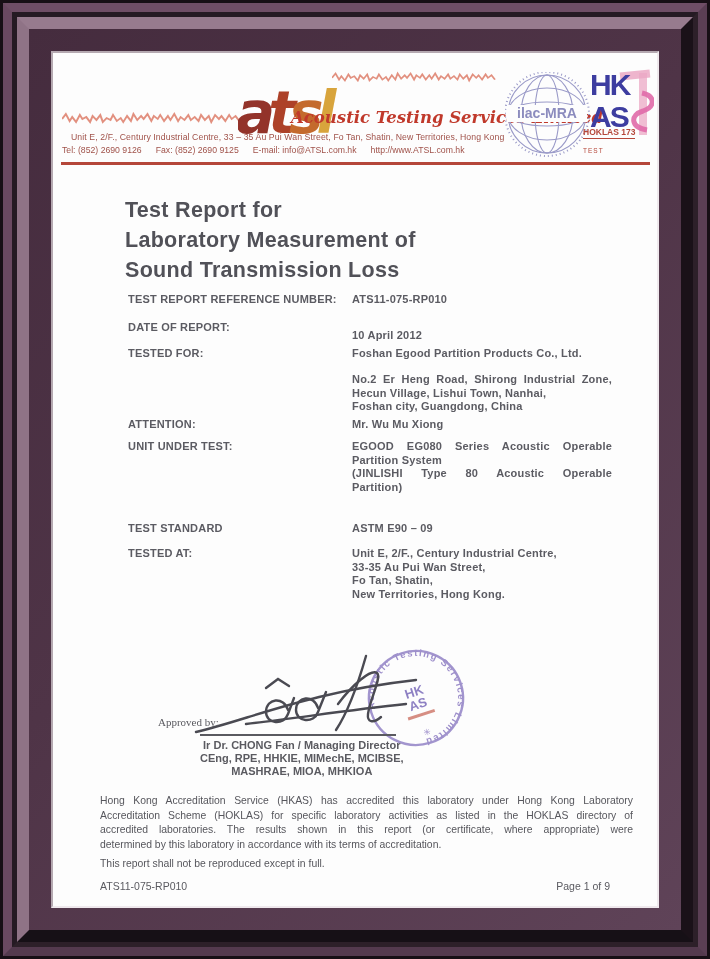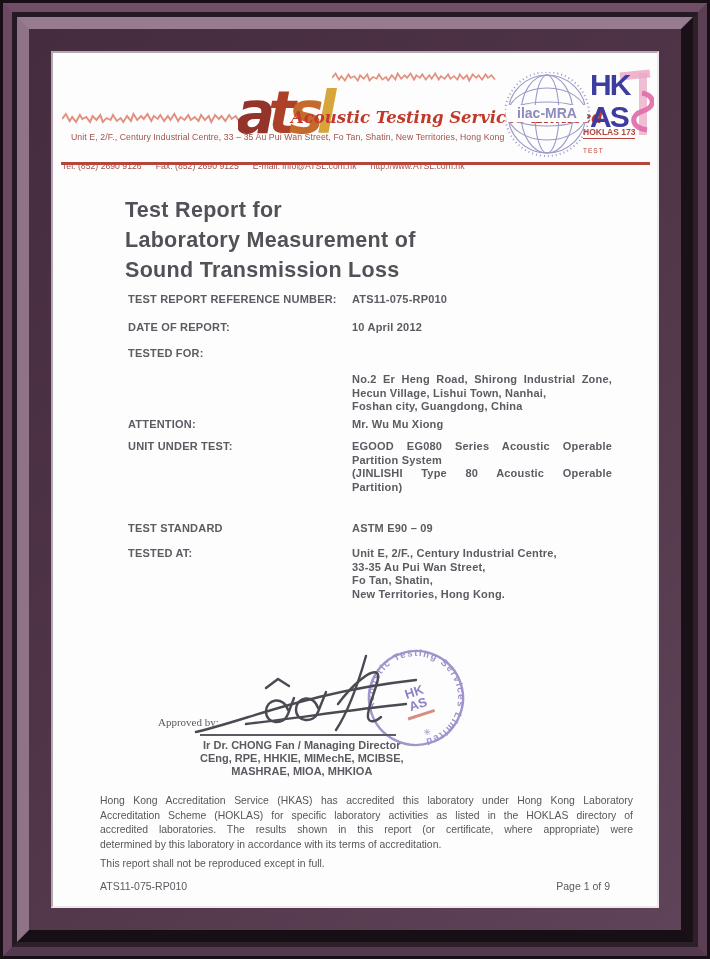--- a/index.html
+++ b/index.html
@@ -8,21 +8,21 @@
   
   .f1{width:100%;height:100%;border:3px solid #170f15;}
   .f2{width:100%;height:100%;border:9px solid;border-color:#6f4e66 #5b3f54 #543a4e #6a4961;}
   .f3{width:100%;height:100%;border:5px solid;border-color:#251a23 #2d2029 #2d2029 #251a23;}
   .f4{width:100%;height:100%;border:12px solid;border-color:#977b8e #1a1118 #161016 #8f7386;}
   .f5{width:100%;height:100%;background:linear-gradient(135deg,#452c3e 0%,#4f3447 45%,#5f4358 100%);padding:22px;}
   .page{width:100%;height:100%;background:#fdfdfd;position:relative;border:2px solid;border-color:#b5a9b1 #efe9ed #efe9ed #b5a9b1;overflow:hidden;}
   .abs{position:absolute;}
   
   .hdr-address{left:9px;top:79px;font-size:8.7px;color:var(--header-brown,#9e4f44);letter-spacing:.1px;white-space:nowrap;margin-left:9px;}
-  .hdr-contact{left:9px;top:92px;font-size:8.7px;color:var(--header-brown,#9e4f44);display:flex;gap:14px;white-space:nowrap;margin-top:16px;}
+  .hdr-contact{left:9px;top:92px;font-size:8.7px;color:var(--header-brown,#9e4f44);display:flex;gap:14px;white-space:nowrap;}
   .cn-name{left:281px;top:32px;font-size:13px;font-weight:bold;color:var(--brand-red,#c0473a);letter-spacing:3px;white-space:nowrap;}
   .en-name{left:238px;top:55px;font-size:16.5px;font-style:italic;font-weight:bold;font-family:"DejaVu Serif",serif;color:var(--brand-red,#c0473a);white-space:nowrap;}
   .rule{left:8px;top:109px;width:589px;height:3px;background:var(--accent-red,#b5473a);}
   .hoklas{left:530px;top:68px;width:70px;text-align:left;color:var(--accent-red,#c04545);}
   .hoklas .l1{font-size:8.5px;font-weight:bold;border-bottom:1.5px solid var(--accent-red,#c04545);display:inline-block;padding-bottom:1px;}
   .hoklas .l2{font-size:6.5px;letter-spacing:1px;}
   
   .title{left:72px;top:142px;font-size:21.5px;line-height:30px;font-weight:bold;color:#515158;letter-spacing:.3px;}
   
   .lab{left:75px;width:225px;font-size:11px;font-weight:bold;color:#5b5b62;letter-spacing:.2px;}
@@ -104,23 +104,24 @@
   <div class="abs title">
     <div>Test Report for</div>
     <div>Laboratory Measurement of</div>
     <div>Sound Transmission Loss</div>
   </div>
 
   <div class="abs lab" style="top:240px">TEST REPORT REFERENCE NUMBER:</div>
   <div class="abs val" style="top:240px">ATS11-075-RP010</div>
 
   <div class="abs lab" style="top:268px">DATE OF REPORT:</div>
-  <div class="abs val" style="top:268px">10 April 2012</div>
+  <div class="abs val" style="top:276px">10 April 2012</div>
 
   <div class="abs lab" style="top:294px">TESTED FOR:</div>
+  <div class="abs val" style="top:294px">Foshan Egood Partition Products Co., Ltd.</div>
 
   <div class="abs val lines13" style="top:320px">
     <div class="stretch">No.2 Er Heng Road, Shirong Industrial Zone,</div>
     <div>Hecun Village, Lishui Town, Nanhai,</div>
     <div>Foshan city, Guangdong, China</div>
   </div>
 
   <div class="abs lab" style="top:365px">ATTENTION:</div>
   <div class="abs val" style="top:365px">Mr. Wu Mu Xiong</div>
 

